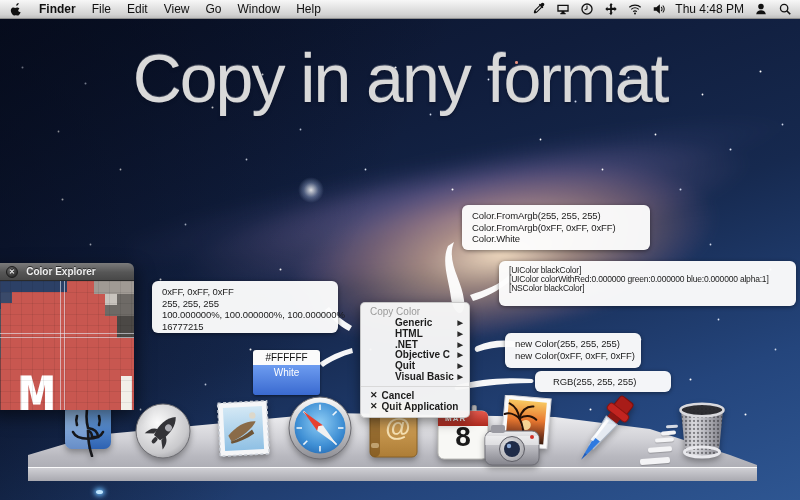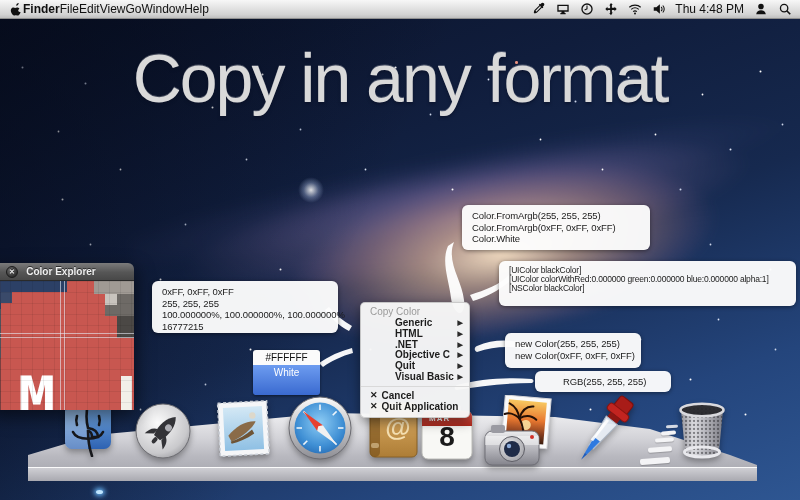--- a/index.html
+++ b/index.html
@@ -5,21 +5,21 @@
   * { margin:0; padding:0; box-sizing:border-box; }
   html,body { width:800px; height:500px; overflow:hidden; background:#000;
               font-family:"Liberation Sans", sans-serif; }
   .screen { position:relative; width:800px; height:500px; overflow:hidden; }
 
   
   .menubar { position:absolute; top:0; left:0; right:0; height:19px; z-index:50;
     background:linear-gradient(#f7f7f7,#d3d3d3 80%,#bfbfbf);
     border-bottom:1px solid #8f8f8f; display:flex; align-items:center;
     font-size:12px; color:#111; padding:0 8px; }
-  .mb-left { display:flex; align-items:center; }
+  .mb-left { display:flex; align-items:center; gap:16px; }
   .mb-item { line-height:18px; }
   .mb-item.app { font-weight:bold; }
   .mb-right { margin-left:auto; display:flex; align-items:center; gap:9px; }
   .mb-icon { width:15px; height:15px; display:inline-flex; align-items:center; justify-content:center; }
   .mb-icon svg { width:14px; height:14px; }
   .mb-clock { font-size:12px; white-space:nowrap; }
 
   
   .desktop { position:absolute; top:19px; left:0; width:800px; height:481px;
     background:linear-gradient(160deg,#0a1228 0%,#101d3c 30%,#16294f 55%,#24457c 80%,#2e5692 100%); }
@@ -64,21 +64,21 @@
 
   
   .callout { position:absolute; background:rgba(253,253,253,0.96); border-radius:6px;
     box-shadow:0 1px 4px rgba(0,0,0,0.45); color:#1b1b1b; padding:5px 10px;
     font-size:9.5px; line-height:11.5px; letter-spacing:-0.1px; white-space:nowrap; }
   .callout.generic   { left:152px; top:262px; width:186px; height:52px; }
   .callout.dotnet    { left:462px; top:186px; width:188px; height:45px; }
   .callout.objc      { left:499px; top:242px; width:297px; height:45px;
                        font-size:8.5px; line-height:8.9px; letter-spacing:-0.2px; }
   .callout.java      { left:505px; top:314px; width:136px; height:35px; }
-  .callout.vb        { left:535px; top:352px; width:136px; height:21px; padding-left:28px; }
+  .callout.vb        { left:535px; top:352px; width:136px; height:21px; padding-left:18px; }
 
   
   .swatch { position:absolute; left:253px; top:331px; width:67px; border-radius:3px;
     overflow:hidden; box-shadow:0 1px 3px rgba(0,0,0,0.5); font-size:10px; text-align:center; }
   .swatch .hex { background:#fbfbfb; color:#111; height:15px; line-height:15px; }
   .swatch .nm  { background:linear-gradient(#6d9cf0,#3a6ad0); color:#fff; height:30px; line-height:15px; }
 
   
   .cmenu { position:absolute; left:360px; top:283px; width:110px; z-index:20;
     background:rgba(247,247,247,0.97); border:1px solid rgba(0,0,0,0.18);
@@ -140,21 +140,21 @@
   .s2 { left:648px; top:36px; width:24px; height:5px; }
   .s3 { left:655px; top:27px; width:19px; height:4px; }
   .s4 { left:661px; top:20px; width:15px; height:3.5px; }
   .s5 { left:666px; top:14px; width:12px; height:3px; opacity:.85; }
   .dock-icon { position:absolute; filter:drop-shadow(0 3px 3px rgba(0,0,0,0.35)); }
   .di-finder  { left:64px;  top:-10px; }
   .di-launch  { left:134px; top:-9px; }
   .di-mail    { left:216px; top:-12px; }
   .di-safari  { left:287px; top:-16px; }
   .di-book    { left:366px; top:-11px; }
-  .di-ical    { left:419px; top:-6px; }
+  .di-ical    { left:435px; top:-6px; }
   .di-iphoto  { left:483px; top:-16px; }
   .di-picker  { left:565px; top:-22px; }
   .di-trash   { left:672px; top:-12px; }
   .cal-month { position:absolute; left:0; top:9px; width:56px; text-align:left; padding-left:10px;
     color:#fff; font-size:8px; font-weight:bold; letter-spacing:1px; }
   .cal-day { position:absolute; left:0; top:16px; width:56px; text-align:center;
     color:#1a1a1a; font-size:28px; font-weight:bold; }
   .book-at { position:absolute; left:10px; top:12px; width:44px; text-align:center;
     color:#f6e0b2; font-size:26px; font-weight:bold; }
   .run-dot { position:absolute; left:96px; top:79px; width:7px; height:4px; border-radius:50%;

